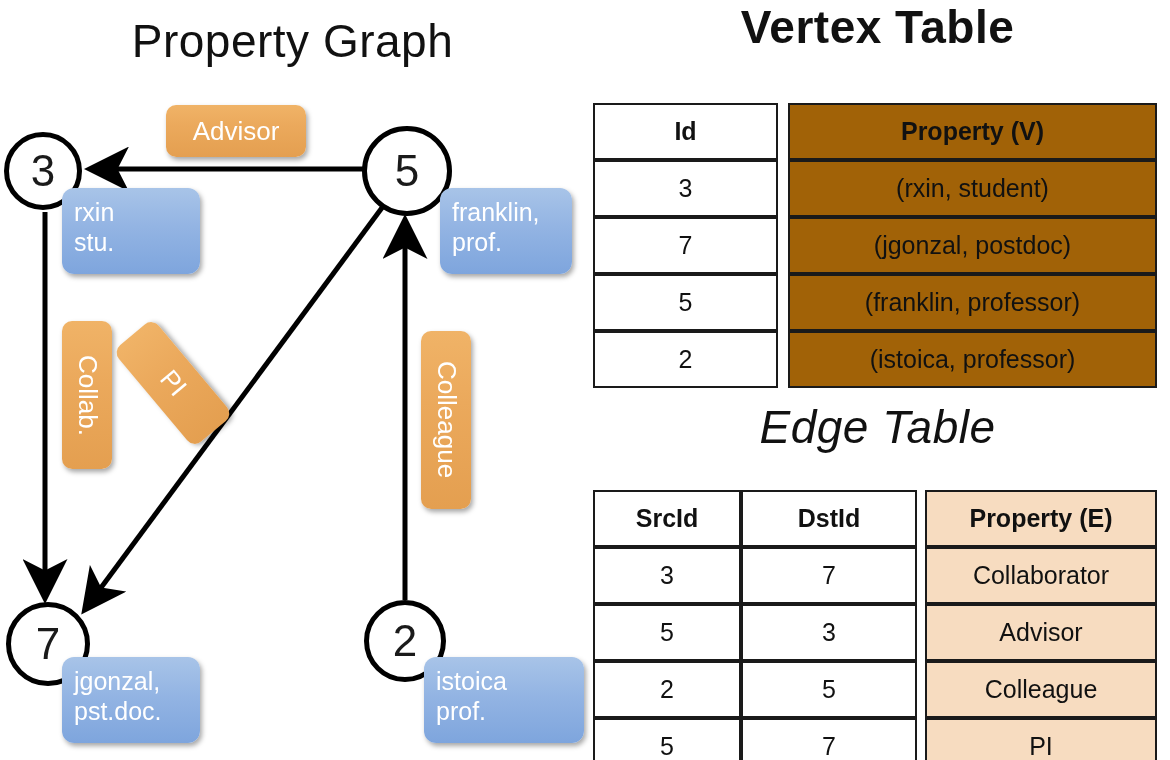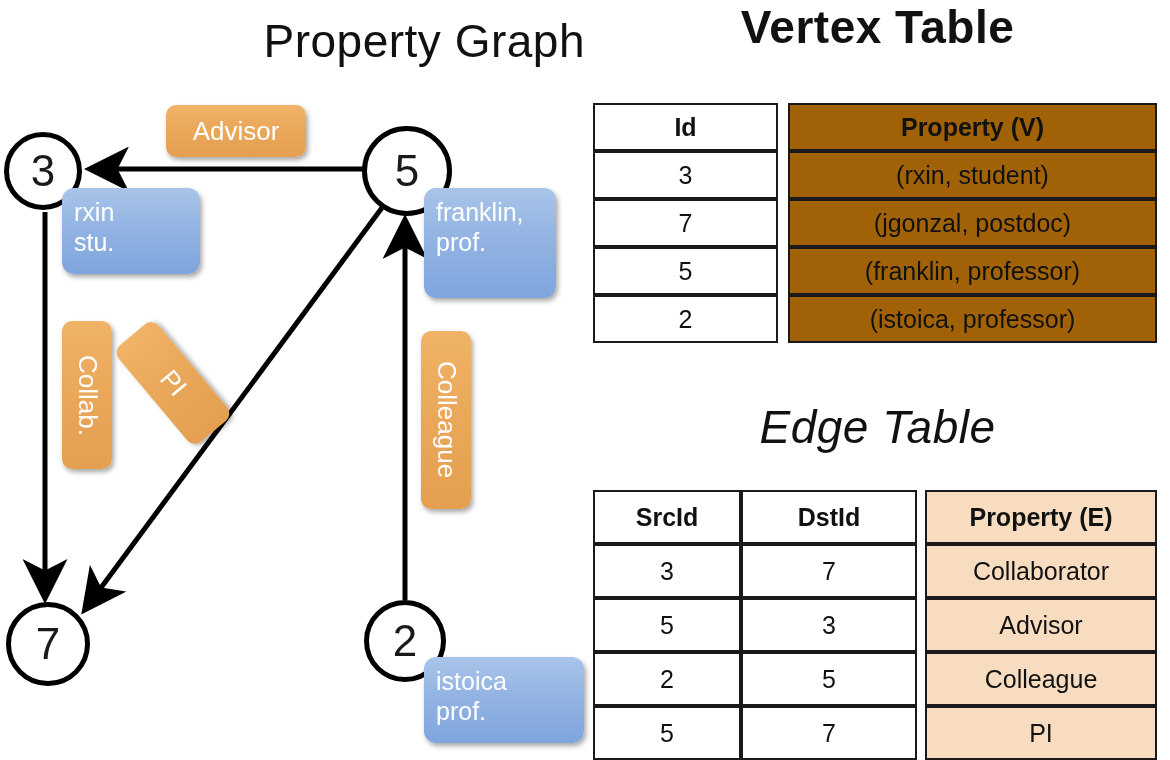--- a/index.html
+++ b/index.html
@@ -12,21 +12,21 @@
 
   
   .title{
     position:absolute;
     font-family:"Liberation Sans","DejaVu Sans",sans-serif;
     font-weight:400;
     letter-spacing:.5px;
     color:#111;
     white-space:nowrap;
   }
-  #title-property-graph{left:0;top:14px;width:585px;text-align:right;font-size:46px;}
+  #title-property-graph{left:0;top:14px;width:585px;text-align:center;font-size:46px;}
   #title-vertex-table{left:585px;top:0;width:585px;text-align:center;font-size:46px;font-weight:bold;}
   #title-edge-table{left:585px;top:400px;width:585px;text-align:center;font-size:46px;font-style:italic;}
 
   
   #graph{left:0;top:0;width:585px;height:760px;}
   #graph-svg{position:absolute;left:0;top:0;}
 
   .vnode{
     position:absolute;border-radius:50%;
     background:#fff;border:5px solid #000;
@@ -60,21 +60,21 @@
   
   table.gtbl{
     position:absolute;border-collapse:separate;border-spacing:0;
     table-layout:fixed;
   }
   table.gtbl td{
     border:2px solid #1a1a1a;
     text-align:center;
     font-size:25px;
     color:#111;
-    padding:4px;
+    padding:12px;
     box-sizing:border-box;
   }
   table.gtbl td.hdr{font-weight:bold;}
   td.gap{border:none !important;width:10px;background:#fff;}
   td.blue{background:#a16207;}
   td.orange{background:#f7dcc0;margin-top:20px;}
 
   #vertex-table{left:593px;top:103px;width:564px;}
   #vertex-table td{height:48px;}
   #edge-table{left:593px;top:490px;width:564px;}
@@ -115,23 +115,27 @@
     <span>7</span>
   </div>
   <div class="vnode" style="left:364px;top:600px;width:82px;height:82px;">
     <span>2</span>
   </div>
 
   <div class="vbox" style="left:62px;top:188px;width:138px;height:86px;">
     <div>rxin</div>
     <div>stu.</div>
   </div>
-  <div class="vbox" style="left:424px;top:188px;width:132px;height:110px;">
+  <div class="vbox" style="left:440px;top:188px;width:132px;height:86px;">
     <div>franklin,</div>
     <div>prof.</div>
+  </div>
+  <div class="vbox" style="left:62px;top:657px;width:138px;height:86px;">
+    <div>jgonzal,</div>
+    <div>pst.doc.</div>
   </div>
   <div class="vbox" style="left:424px;top:657px;width:160px;height:86px;">
     <div>istoica</div>
     <div>prof.</div>
   </div>
 
   <div class="ebox" style="left:166px;top:105px;width:140px;height:52px;font-size:26px;">
     <span>Advisor</span>
   </div>
 

